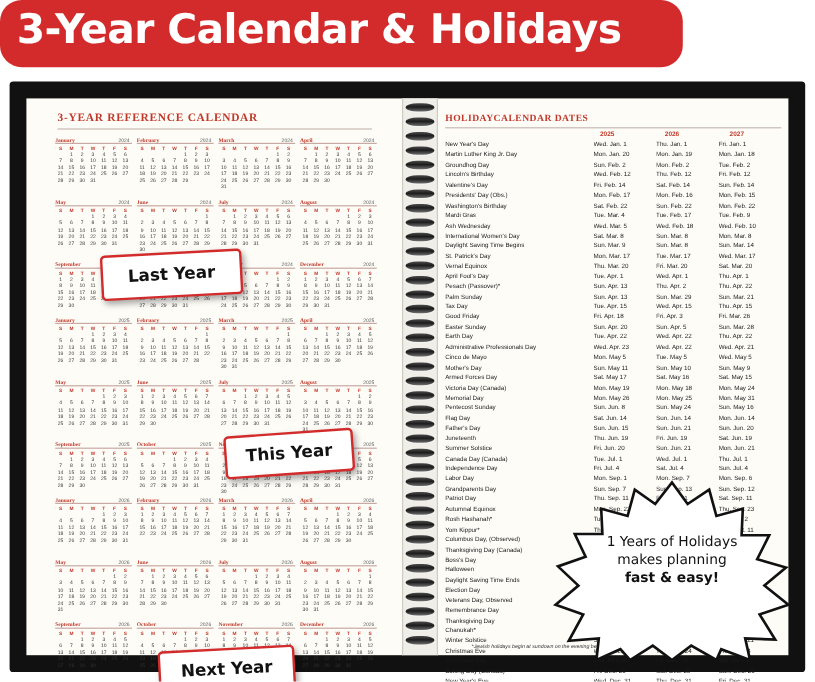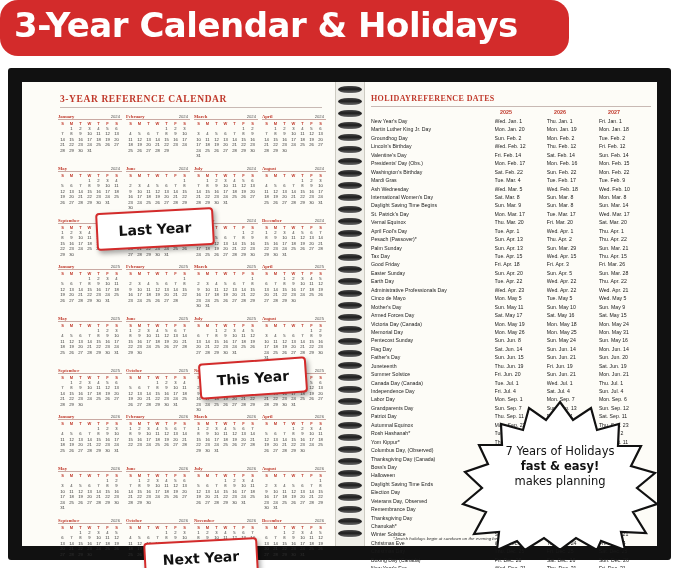--- a/index.html
+++ b/index.html
@@ -16,21 +16,21 @@
   .paper{position:absolute;left:14px;top:14px;width:635px;height:464px;background:#fdfcf7;}
 
   
   .spiral{position:absolute;left:313px;top:0;width:28px;height:464px;background:#efeee8;
       border-left:1px solid #cdcbc2;border-right:1px solid #cdcbc2;}
   .coil{position:absolute;left:2px;width:24px;height:7px;border-radius:50%/60%;
       background:linear-gradient(180deg,#4b4b4b 0%,#1c1c1c 45%,#6e6e6e 100%);
       box-shadow:0 1px 0 rgba(255,255,255,.35);}
 
   
-  .left-page{position:absolute;left:12px;top:0;width:313px;height:464px;}
+  .left-page{position:absolute;left:0;top:0;width:313px;height:464px;}
   .lp-title{position:absolute;left:26px;top:12px;font-size:9.5px;font-weight:bold;color:#c0392b;
       letter-spacing:.6px;font-family:"Liberation Serif",serif;}
   .lp-rule{position:absolute;left:26px;top:25px;width:262px;height:1px;background:#c8b9b4;}
 
   .yearblock{position:absolute;left:22px;width:272px;}
   .ygrid{display:flex;flex-wrap:wrap;}
   .mini{width:68px;height:52px;position:relative;}
   .mini .mh{display:flex;justify-content:space-between;align-items:baseline;padding:0 4px 0 2px;}
   .mini .mname{font-size:4.6px;font-weight:bold;color:#c0392b;font-family:"Liberation Serif",serif;}
   .mini .myear{font-size:4.2px;color:#555;}
@@ -1994,21 +1994,21 @@
           <div class="coil" style="top: 400px;"></div>
           <div class="coil" style="top: 412px;"></div>
           <div class="coil" style="top: 424px;"></div>
           <div class="coil" style="top: 436px;"></div>
           <div class="coil" style="top: 448px;"></div>
         </div>
 
       <div class="right-page">
         <div class="rp-head">
           <div>HOLIDAY</div>
-          <div>REFERENCE DATES</div>
+          <div>CALENDAR DATES</div>
         </div>
         <div class="rp-rule"></div>
         <div class="col-years">
           <span class="cy y1">2025</span>
           <span class="cy y2">2026</span>
           <span class="cy y3">2027</span>
         </div>
         <div class="hol-list" id="hol-host">
             <div class="hrow">
               <div class="hname">New Year's Day</div>
@@ -2339,19 +2339,19 @@
       </div>
 
     </div>
   </div>
 
   <div class="burst">
     <svg width="210" height="150" viewBox="0 0 210 150">
       <polygon points="105,2 118,20 136,8 142,30 164,24 163,46 186,46 176,66 200,73 182,88 202,104 178,112 191,133 166,132 170,150 146,141 142,150 121,138 105,150 89,138 70,150 62,141 42,150 44,132 19,134 31,112 8,104 27,88 10,72 33,64 24,45 47,45 46,24 68,30 74,8 91,20" fill="#ffffff" stroke="#111111" stroke-width="2.2"></polygon>
     </svg>
     <div class="btxt">
-      <div>7 Years of Holidays</div>
+      <div>1 Years of Holidays</div>
+      <div>makes planning</div>
       <div><b>fast &amp; easy!</b></div>
-      <div>makes planning</div>
     </div>
   </div>
 
 </div>
 
 </body></html>

